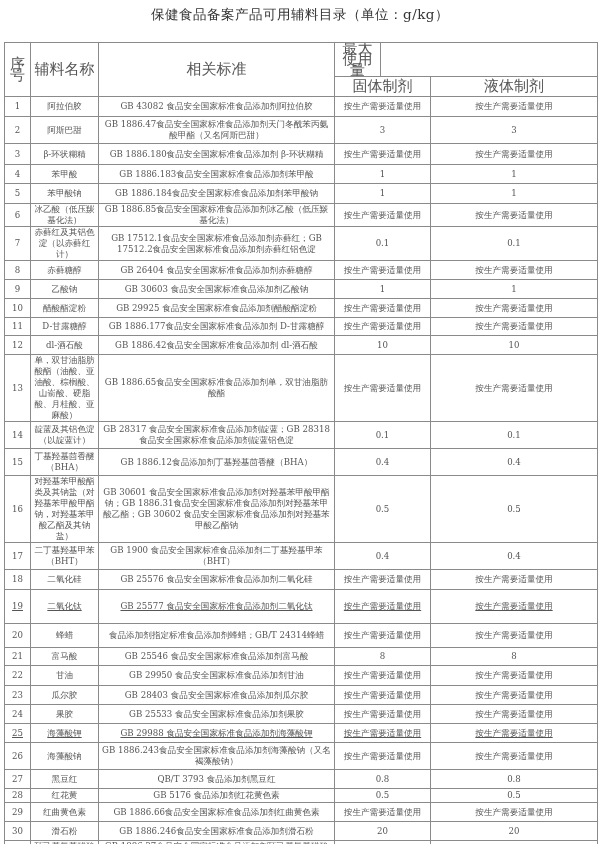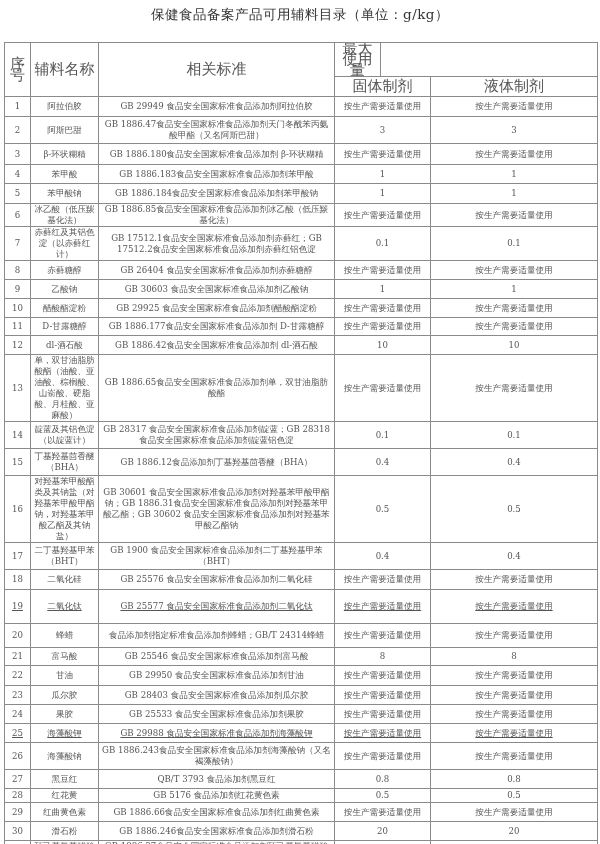--- a/index.html
+++ b/index.html
@@ -40,21 +40,21 @@
     </tr>
     <tr style="height:20px">
       <th class="hd" colspan="2">固体制剂</th>
       <th class="hd">液体制剂</th>
     </tr>
   </thead>
   <tbody id="tbody">
       <tr style="height: 20px;">
     <td>1</td>
     <td>阿拉伯胶</td>
-    <td class="stdcell">GB 29949 食品安全国家标准食品添加剂阿拉伯胶</td>
+    <td class="stdcell">GB 43082 食品安全国家标准食品添加剂阿拉伯胶</td>
     <td colspan="2">按生产需要适量使用</td>
     <td>按生产需要适量使用</td>
   </tr>
       <tr style="height: 27px;">
     <td>2</td>
     <td>阿斯巴甜</td>
     <td class="stdcell">GB 1886.47食品安全国家标准食品添加剂天门冬酰苯丙氨酸甲酯（又名阿斯巴甜）</td>
     <td colspan="2">3</td>
     <td>3</td>
   </tr>

